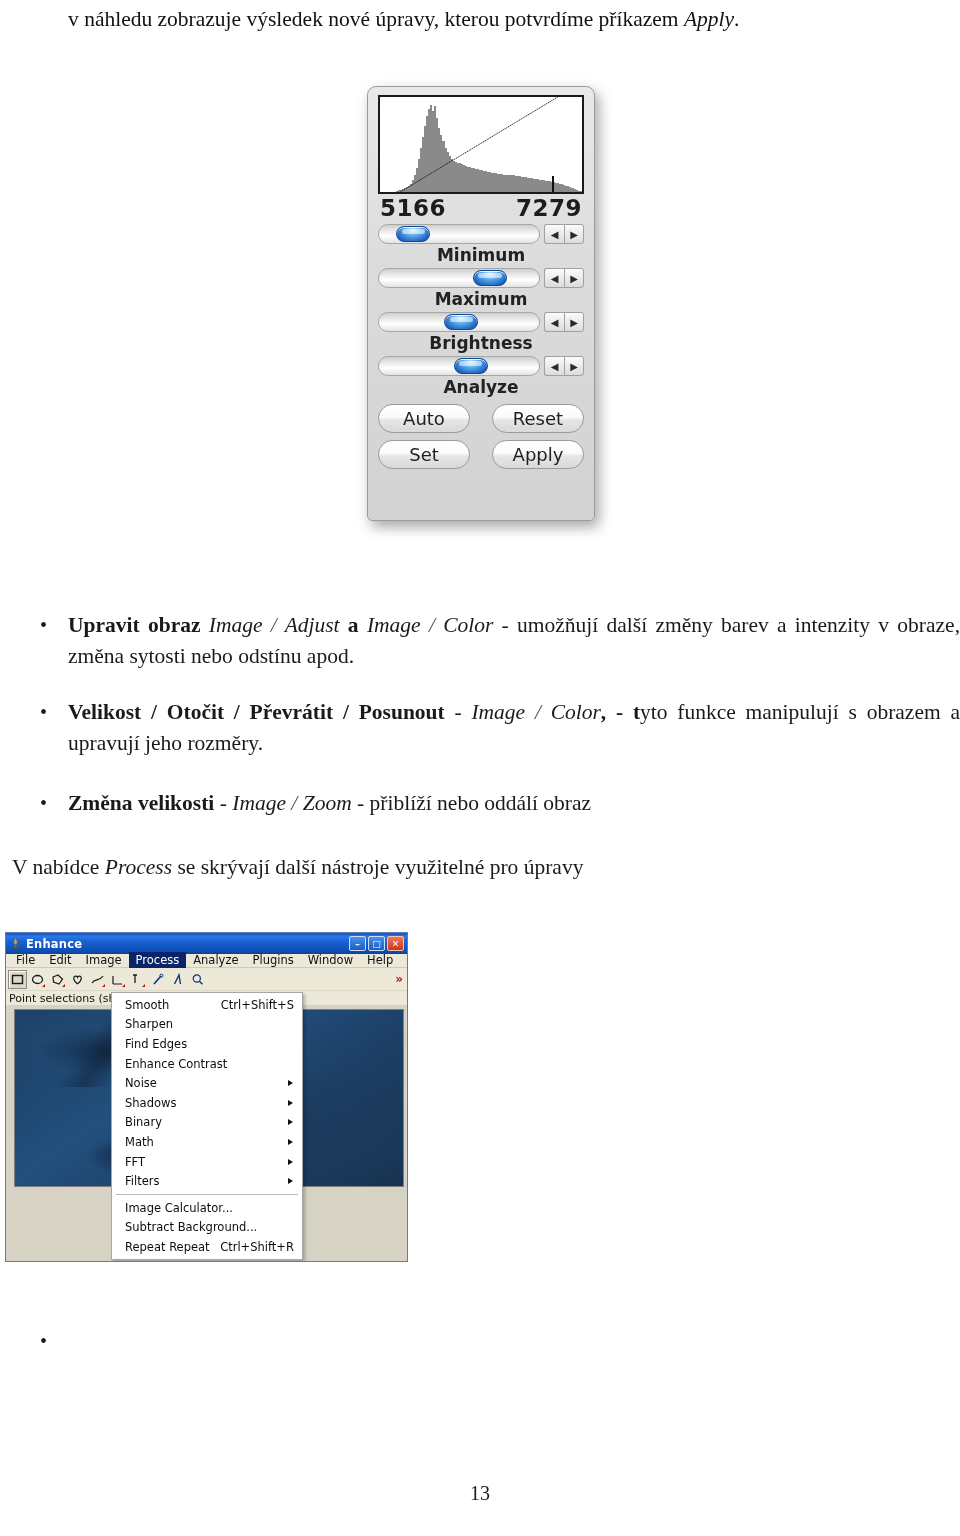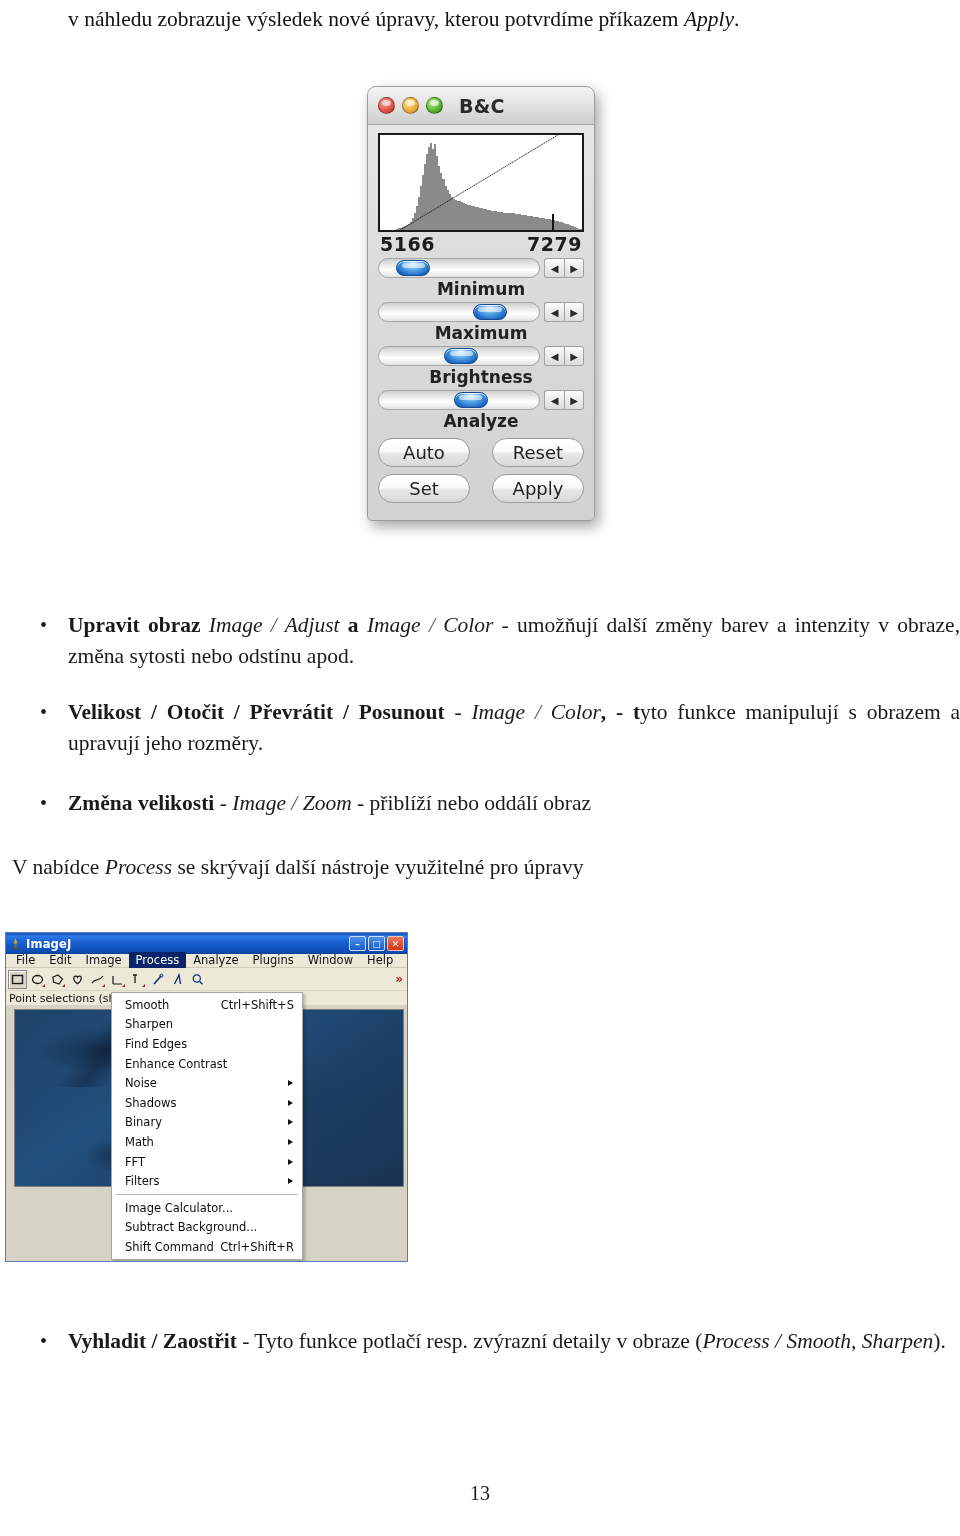--- a/index.html
+++ b/index.html
@@ -118,21 +118,21 @@
   #hist-bars i { display:block; background:#8a8a8a; flex:1 1 auto; }
   #hist-line {
     position:absolute; left:0; top:0; width:100%; height:100%;
   }
   #hist-marker {
     position:absolute; width:2px; background:#111;
   }
 
   #hist-labels {
     display:flex; justify-content:space-between;
-    font-size:19px; font-weight:600; color:#1c1c1c;
+    font-size:23px; font-weight:600; color:#1c1c1c;
     padding:1px 2px 0 2px;
     font-family:"DejaVu Sans", sans-serif;
     letter-spacing:0.5px;
   }
 
   .slider-row { display:flex; align-items:center; margin-top:3px; }
   .slider-track {
     flex:1 1 auto; height:20px; border-radius:10px;
     background:linear-gradient(to bottom,#cfcfcf 0%,#f1f1f1 42%,#ffffff 60%,#e3e3e3 100%);
     border:1px solid #a6a6a6;
@@ -334,26 +334,20 @@
 </style>
 </head>
 <body>
 
 <div class="doc-line intro">
   <span>v náhledu zobrazuje výsledek nové úpravy, kterou potvrdíme příkazem </span><span class="it">Apply</span><span>.</span>
 </div>
 
 <div id="bc-window">
 
-  <div id="bc-titlebar">
-    <div class="traffic tr-red"></div>
-    <div class="traffic tr-amber"></div>
-    <div class="traffic tr-green"></div>
-    <div id="bc-title">B&amp;C</div>
-  </div>
 
   <div id="bc-body">
 
     <div id="hist-box">
       <div id="hist-bars">
           <i style="height: 0%; background: rgb(138, 138, 138);"></i>
           <i style="height: 0%; background: rgb(138, 138, 138);"></i>
           <i style="height: 0%; background: rgb(138, 138, 138);"></i>
           <i style="height: 0%; background: rgb(138, 138, 138);"></i>
           <i style="height: 0%; background: rgb(138, 138, 138);"></i>
@@ -542,21 +536,21 @@
 <div id="ij-window">
 
   <div id="ij-titlebar">
     <div id="ij-icon">
       <svg width="13" height="13" viewBox="0 0 13 13">
         <path d="M6.5 1 L8.4 6 L6.5 7.2 L4.6 6 Z" fill="#c8a23a"></path>
         <rect x="5.6" y="7" width="1.8" height="4.4" fill="#8a6a18"></rect>
         <rect x="3.6" y="11.2" width="5.8" height="1.2" fill="#5c4a12"></rect>
       </svg>
     </div>
-    <div id="ij-title">ImageJ</div>
+    <div id="ij-title">Enhance</div>
     <div id="ij-winbtns">
       <div class="winbtn">–</div>
       <div class="winbtn">□</div>
       <div class="winbtn close">✕</div>
     </div>
   </div>
 
   <div id="ij-menubar">
       <div class="menu-item">File</div>
       <div class="menu-item">Edit</div>
@@ -678,24 +672,23 @@
         <span class="dd-sub"></span>
       </div>
       <div class="dd-sep"></div>
       <div class="dd-item">
         <span>Image Calculator...</span>
       </div>
       <div class="dd-item">
         <span>Subtract Background...</span>
       </div>
       <div class="dd-item">
-        <span>Shift Command</span>
+        <span>Repeat Repeat</span>
         <span class="dd-accel">Ctrl+Shift+R</span>
       </div>
     </div>
 </div>
 
 <div class="bullet-block" style="top:1326px;">
   <span class="bul">•</span>
-  <span><span class="bd">Vyhladit / Zaostřit</span><span> - Tyto funkce potlačí resp. zvýrazní detaily v obraze (</span><span class="it">Process / Smooth, Sharpen</span><span>).</span></span>
 </div>
 
 <div class="pagenum">13</div>
 
 </body></html>

